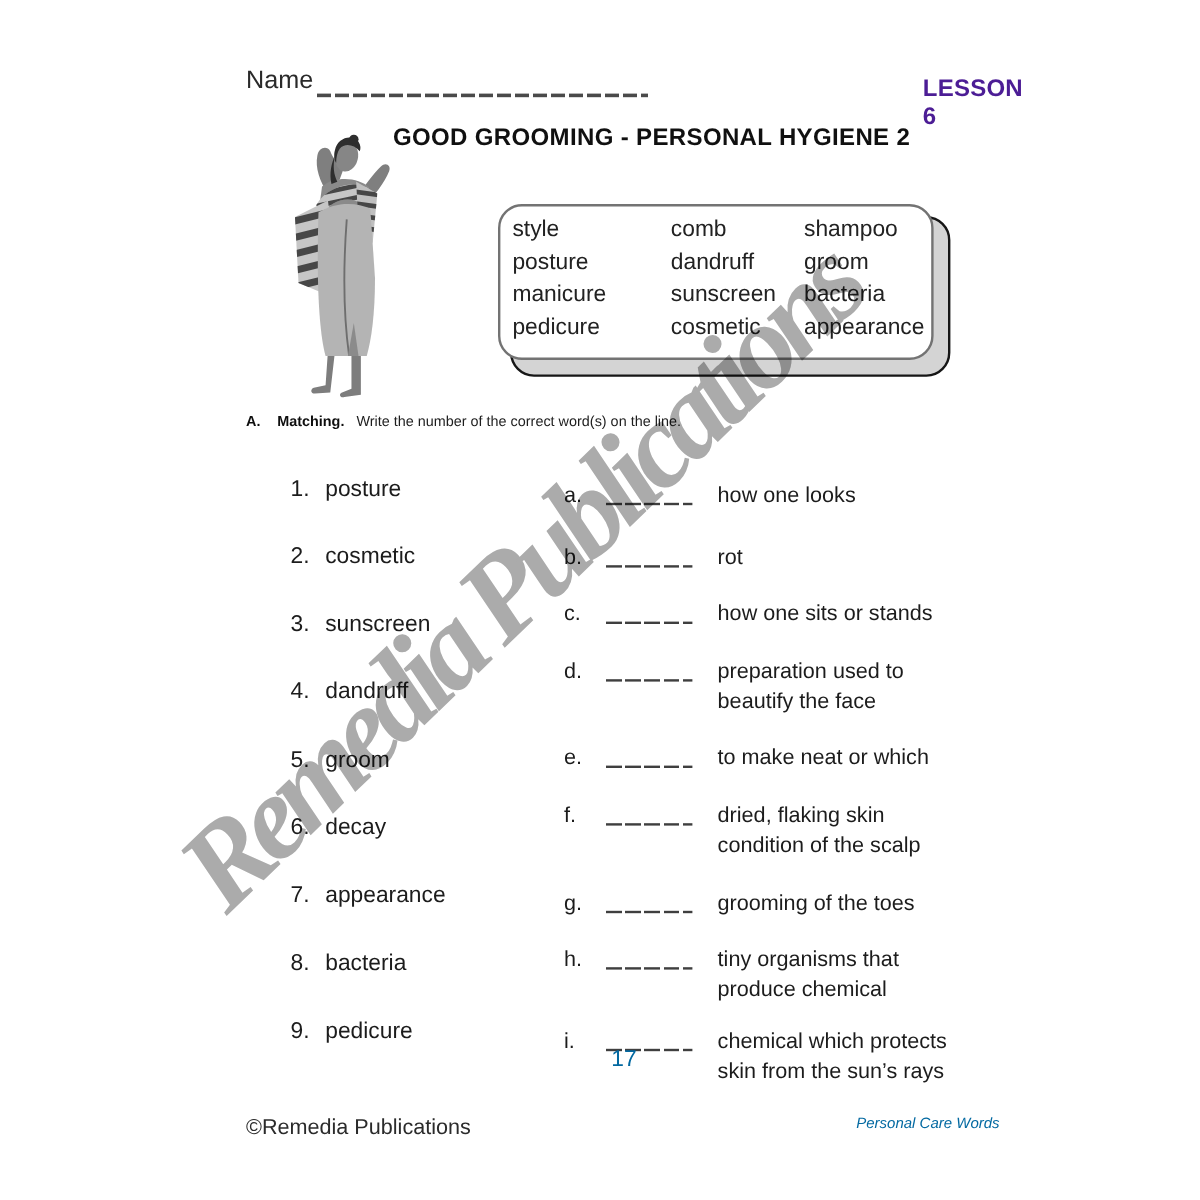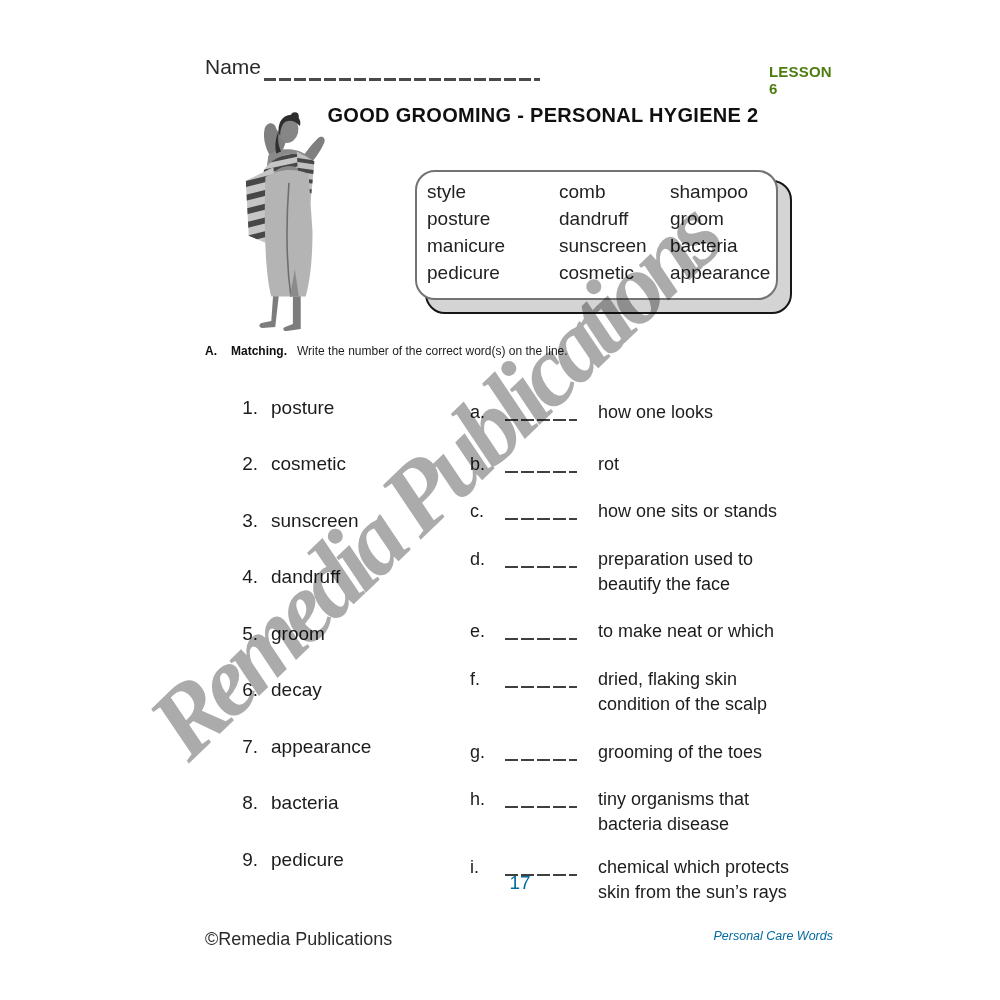--- a/index.html
+++ b/index.html
@@ -11,21 +11,21 @@
     color:#1c1c1c;
     overflow:hidden;
     padding-left:21px;
   }
   
   .name-label{position:absolute;left:205px;top:55px;font-size:21px;color:#2a2a2a;}
   .name-line{
     position:absolute;left:264px;top:78px;width:276px;height:3px;
     background:repeating-linear-gradient(90deg,#4a4a4a 0 12px,transparent 12px 15px);
   }
-  .lesson-badge{position:absolute;left:769px;top:63px;width:64px;font-size:15px;font-weight:bold;letter-spacing:.2px;color:#4d7c0f;}
+  .lesson-badge{position:absolute;left:769px;top:63px;width:64px;font-size:20px;font-weight:bold;letter-spacing:.2px;color:#4c1d95;}
   .page-title{position:absolute;left:238px;top:104px;width:610px;text-align:center;font-size:20px;font-weight:bold;letter-spacing:.3px;color:#101010;}
   
   .word-box-shadow{
     position:absolute;left:425px;top:180px;width:363px;height:130px;
     background:#d4d4d4;border:2px solid #161616;border-radius:20px;z-index:1;
   }
   .word-box{
     position:absolute;left:415px;top:170px;width:363px;height:130px;
     background:#ffffff;border:2px solid #737373;border-radius:20px;z-index:2;
     display:grid;grid-template-columns:132px 111px auto;
@@ -220,21 +220,21 @@
       <span class="def-text"><span>dried, flaking skin</span><span class="l2">condition of the scalp</span></span>
     </div>
   <div class="drow" style="top:740px">
       <span class="letter">g.</span>
       <span class="blank"></span>
       <span class="def-text"><span>grooming of the toes</span><span class="l2"></span></span>
     </div>
   <div class="drow" style="top:787px">
       <span class="letter">h.</span>
       <span class="blank"></span>
-      <span class="def-text"><span>tiny organisms that</span><span class="l2">bacteria disease</span></span>
+      <span class="def-text"><span>tiny organisms that</span><span class="l2">produce chemical</span></span>
     </div>
   <div class="drow" style="top:855px">
       <span class="letter">i.</span>
       <span class="blank"></span>
       <span class="def-text"><span>chemical which protects</span><span class="l2">skin from the sun’s rays</span></span>
     </div>
 
   <div class="footer-copyright">©Remedia Publications</div>
   <div class="footer-page">17</div>
   <div class="footer-category">Personal Care Words</div>

